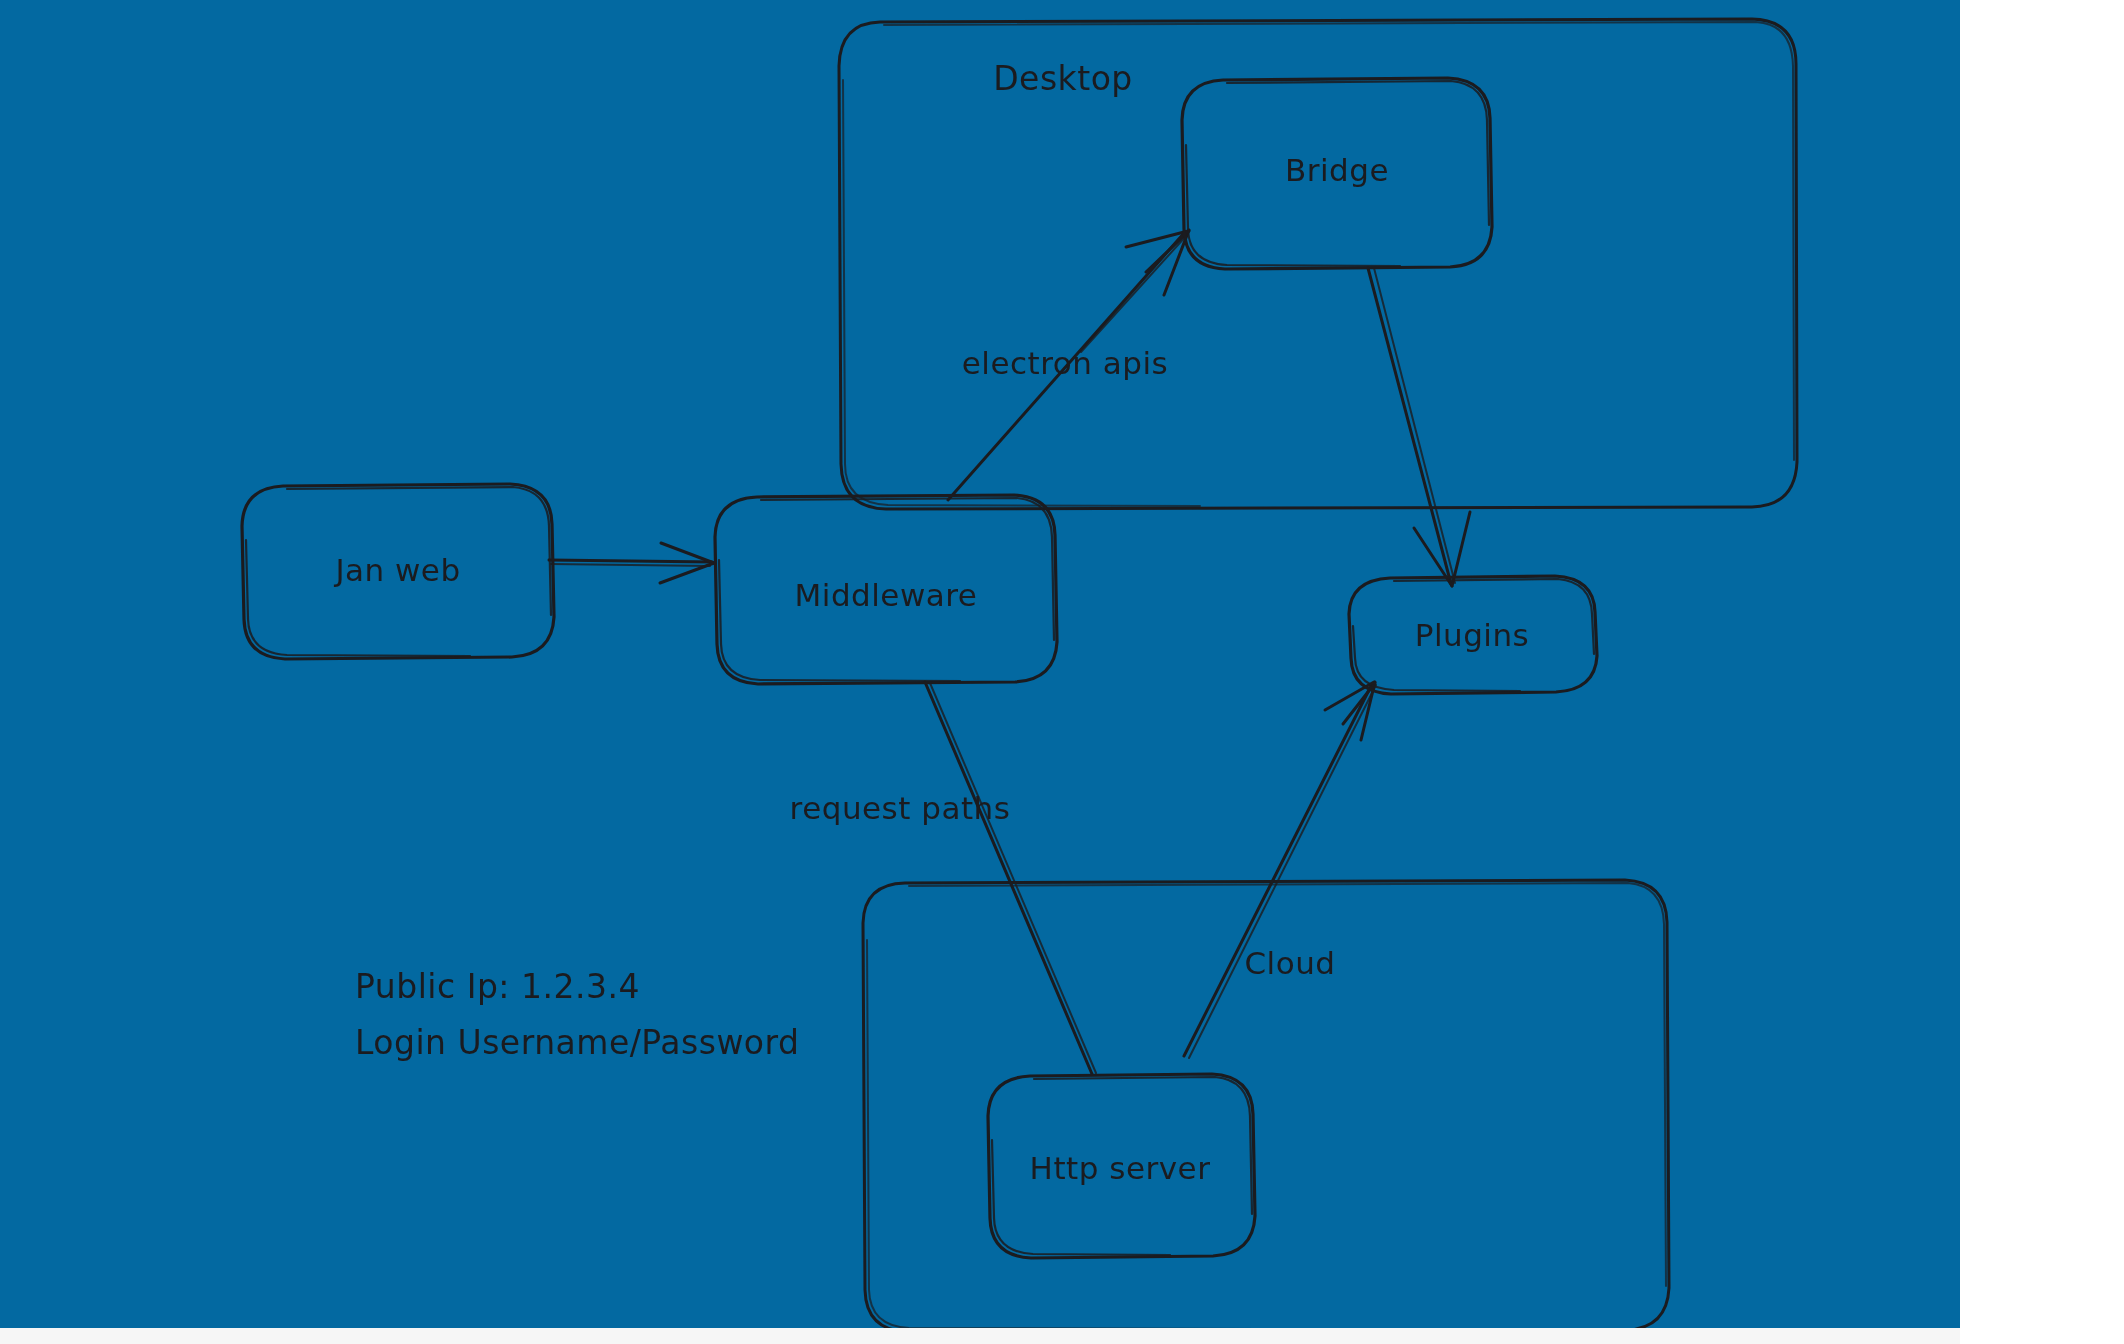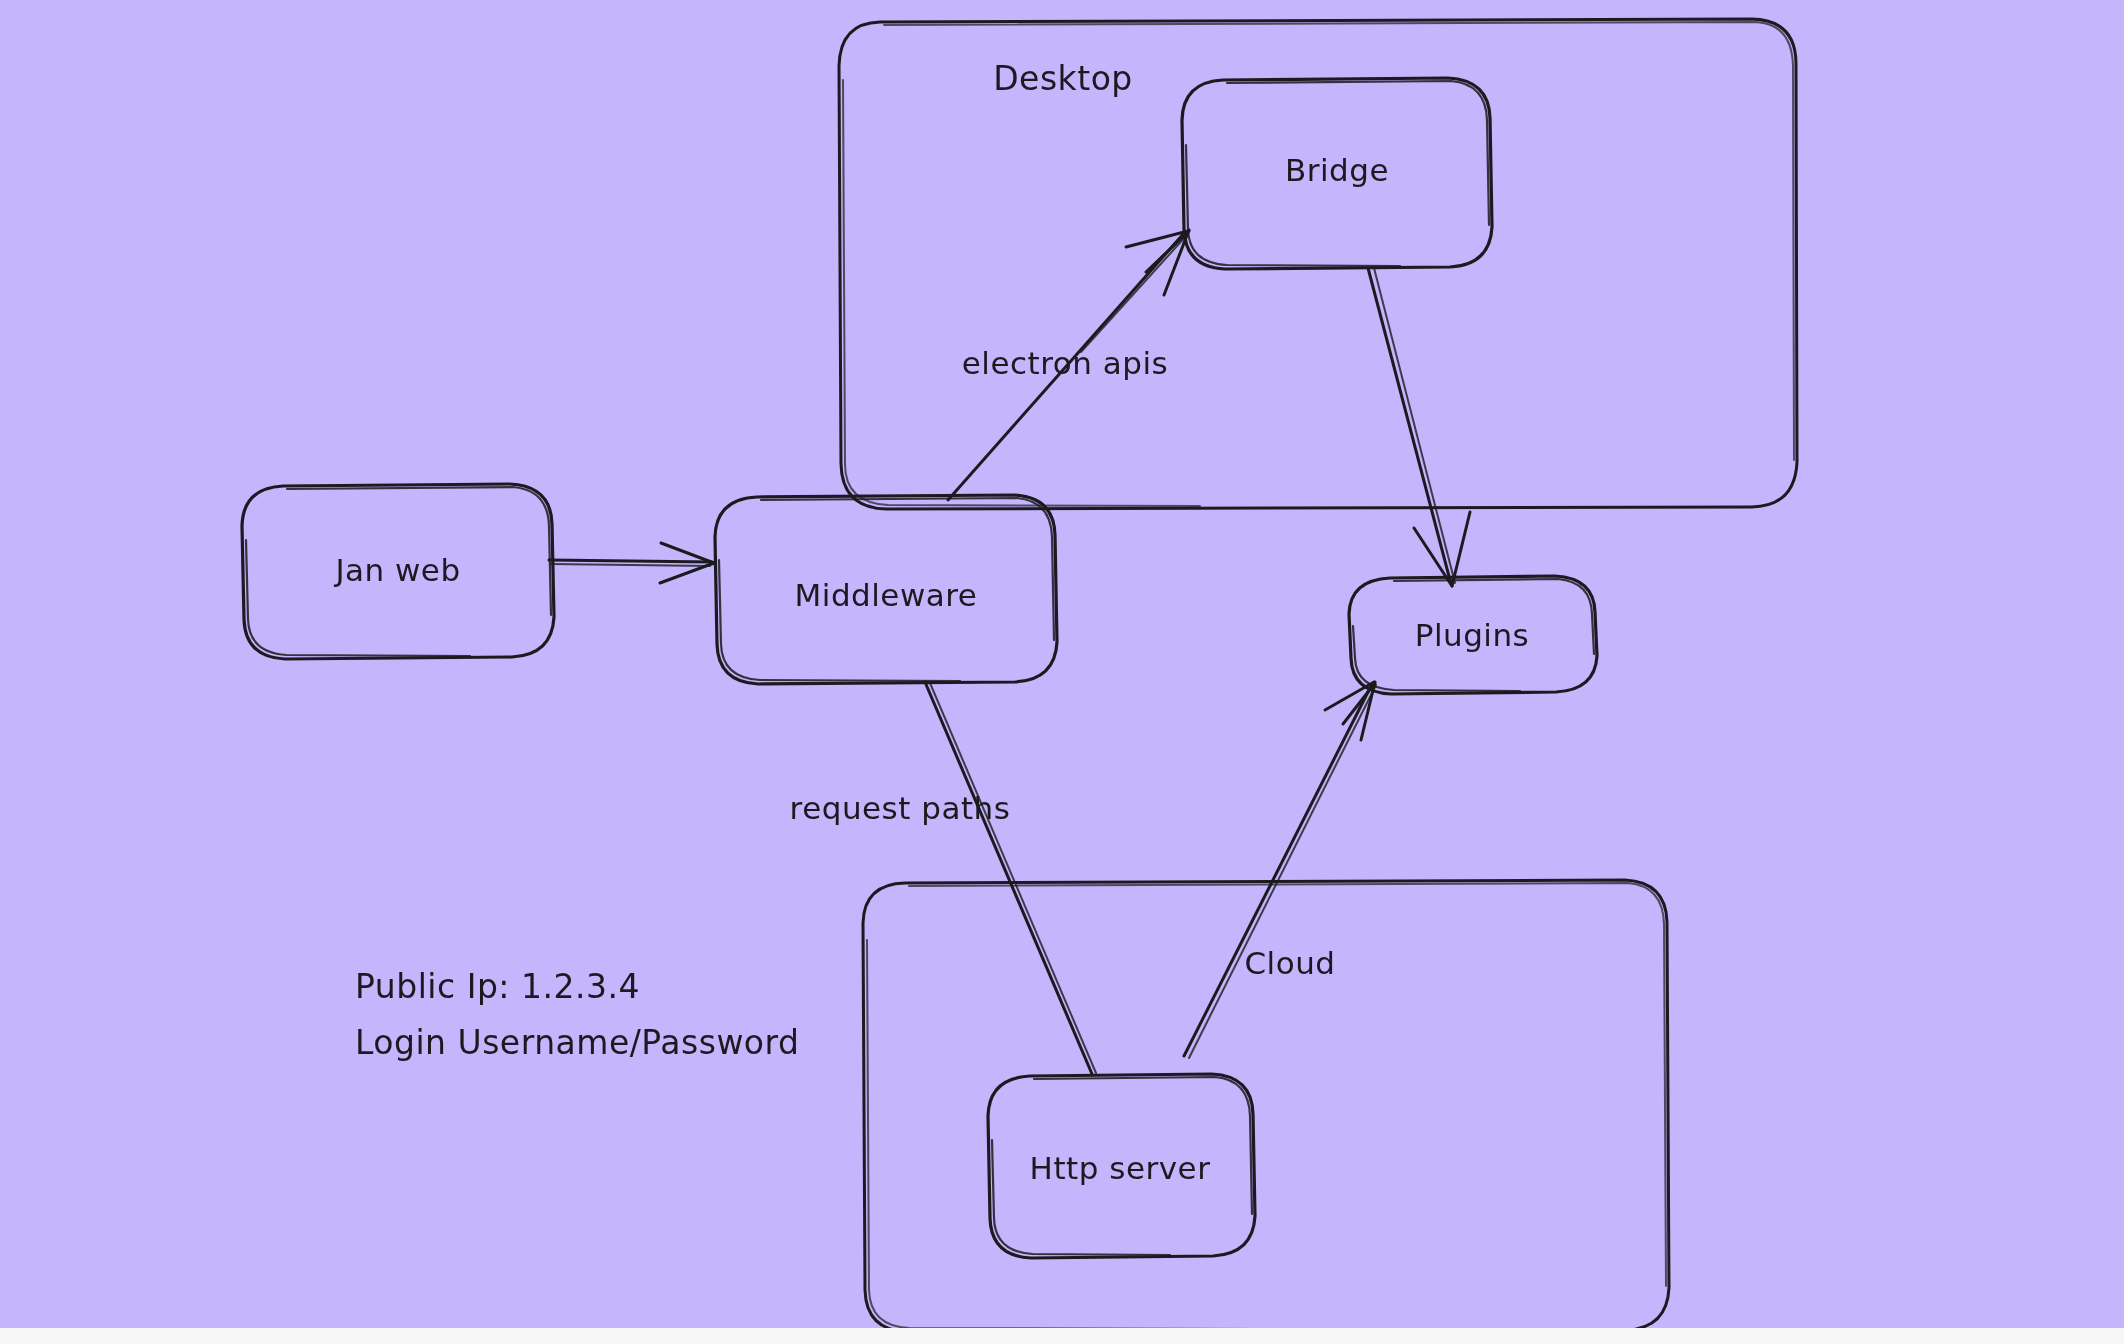--- a/index.html
+++ b/index.html
@@ -2,23 +2,23 @@
 <html><head>
 <meta charset="utf-8">
 <style>
   html, body {
     margin: 0;
     padding: 0;
     background: #ffffff;
   }
   #canvas-root {
     position: relative;
-    width: 2124px;
+    width: 1960px;
     height: 1344px;
-    background: #c4b5fd;
+    background: #0369a1;
     overflow: hidden;
     font-family: "DejaVu Sans", sans-serif;
   }
   #diagram-svg {
     position: absolute;
     inset: 0;
     width: 2124px;
     height: 1344px;
     display: block;
   }

